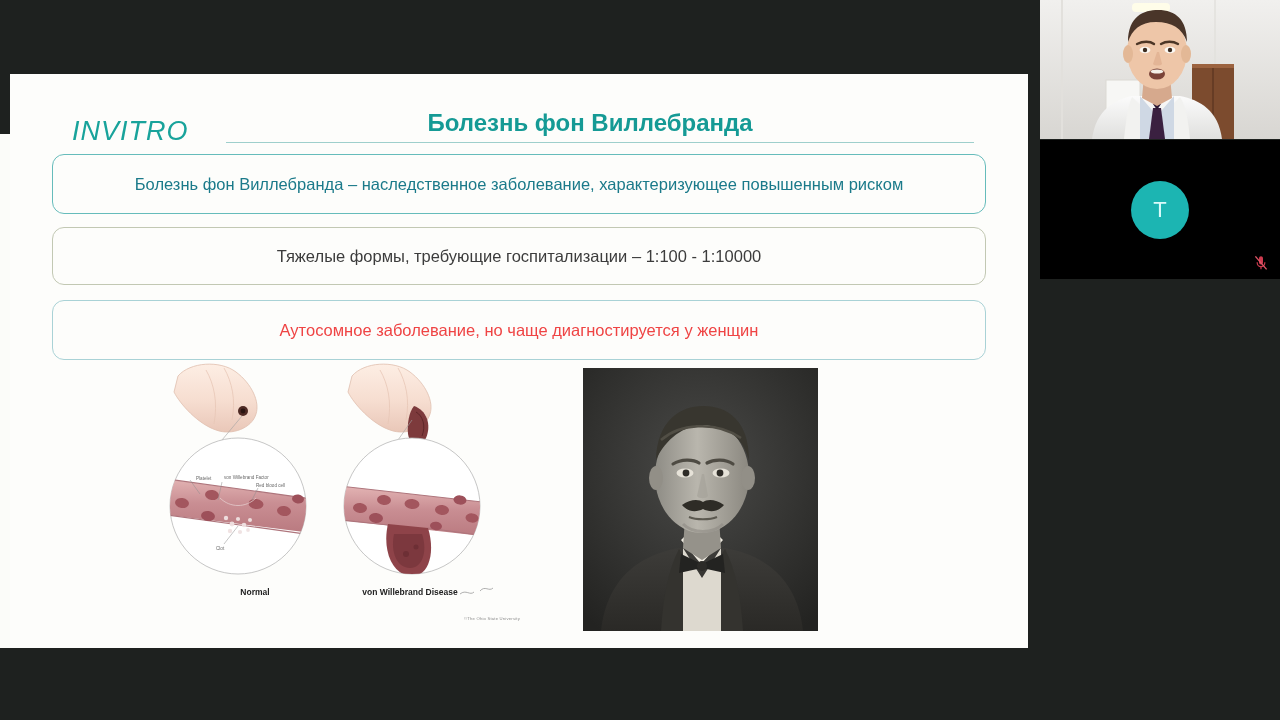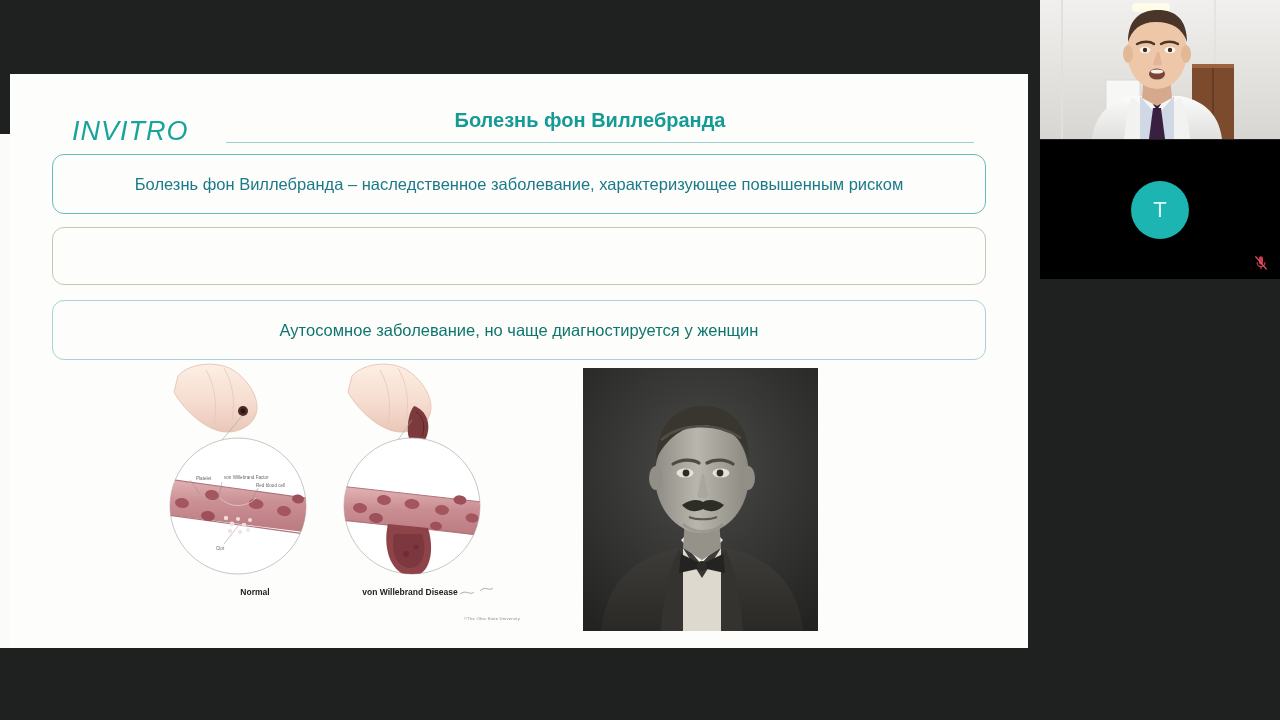--- a/index.html
+++ b/index.html
@@ -25,21 +25,21 @@
   
   #slide-header{position:absolute;left:0;top:0;width:1018px;height:70px;}
   #invitro-logo{
     position:absolute;left:62px;top:42px;
     font-style:italic;font-weight:normal;font-size:27px;letter-spacing:1px;
     color:#18a39b;
   }
   #slide-title{
     position:absolute;left:200px;top:35px;width:760px;
     text-align:center;
-    font-weight:bold;font-size:20px;color:#159a95;
+    font-weight:bold;font-size:24px;color:#159a95;
   }
   #title-rule{
     position:absolute;left:216px;top:68px;width:748px;height:0;
     border-top:1.5px solid #9ecfcc;
   }
 
   
   .info-box{
     position:absolute;left:42px;width:934px;
     border-radius:12px;background:#fdfdfb;
@@ -52,21 +52,21 @@
     top:80px;height:60px;border:1.6px solid #66bcbb;
     color:#1b7a8a;padding:16px 14px;
   }
   #box-prevalence{
     top:153px;height:58px;border:1.6px solid #c2c8b3;
     color:#3c3c3c;padding:0 14px;font-size:16.5px;
   }
   #box-prevalence b{font-weight:bold;color:#222;}
   #box-autosomal{
     top:226px;height:60px;border:1.6px solid #a9d2d6;
-    color:#0f766e;padding:0 0;
+    color:#ef4444;padding:0 0;
   }
   .box-lines{display:block;}
   .box-lines span{display:block;}
 
   
   #illustration{
     position:absolute;left:150px;top:284px;width:360px;height:265px;
   }
   #illo-caption-normal,#illo-caption-vwd{
     position:absolute;bottom:26px;font-size:8.5px;font-weight:bold;color:#222;
@@ -114,20 +114,21 @@
     </div>
 
     <div class="info-box" id="box-definition">
       <span class="box-lines">
         <span>Болезнь фон Виллебранда – наследственное заболевание, характеризующее повышенным риском</span>
       </span>
     </div>
 
     <div class="info-box" id="box-prevalence">
       <span class="box-lines">
+        <span>Тяжелые формы, требующие госпитализации – 1:100 - 1:10000</span>
       </span>
     </div>
 
     <div class="info-box" id="box-autosomal">
       <span class="box-lines">
         <span>Аутосомное заболевание, но чаще диагностируется у женщин</span>
       </span>
     </div>
 
     <div id="illustration">

